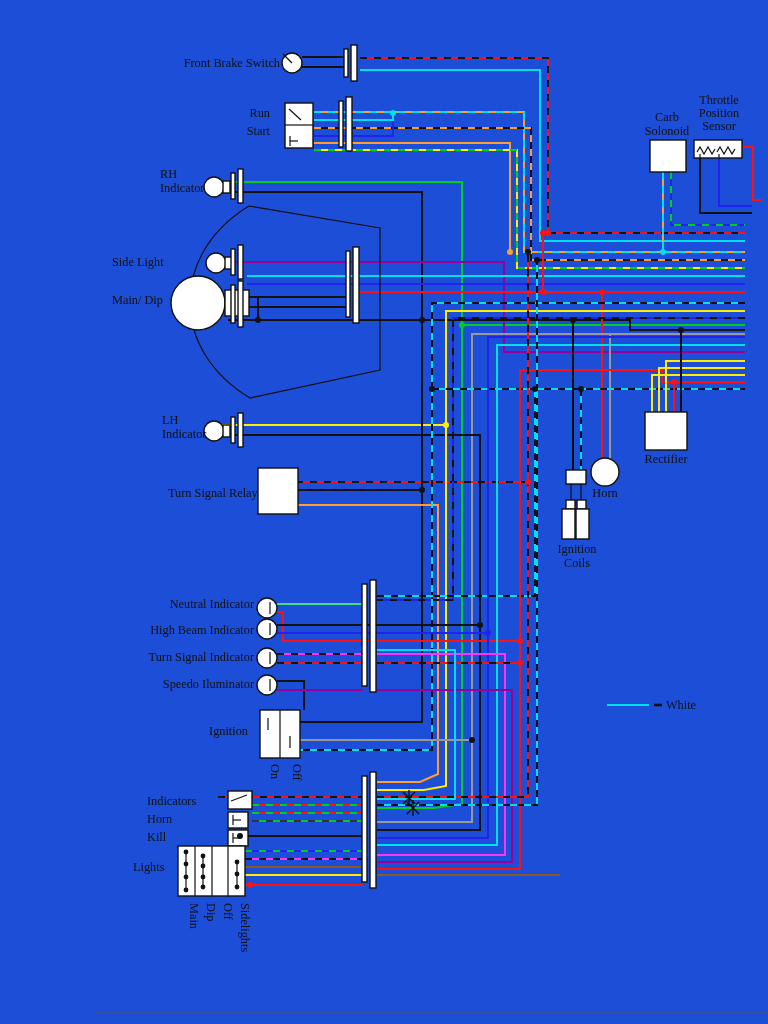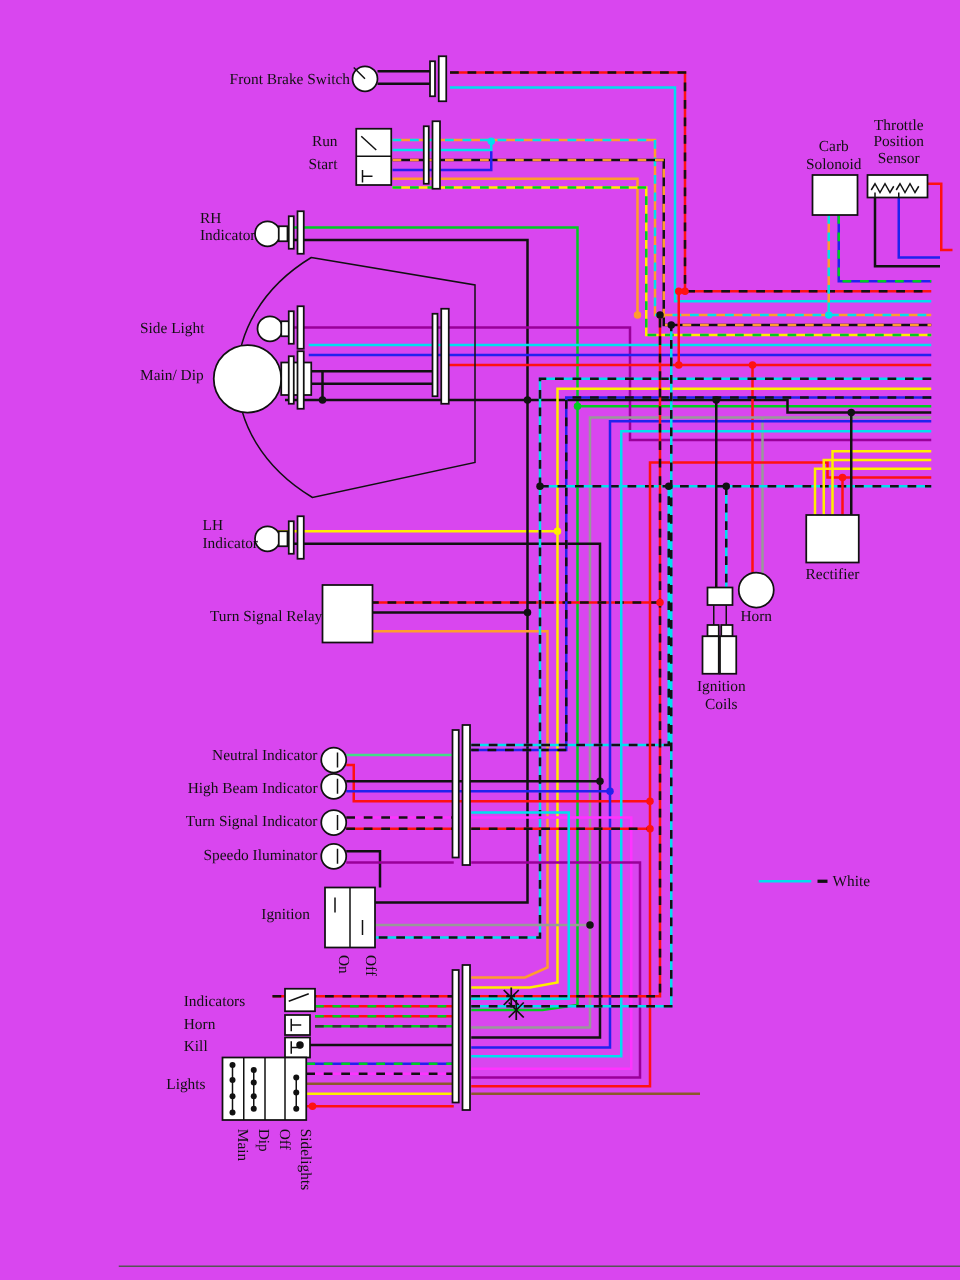--- a/index.html
+++ b/index.html
@@ -1,16 +1,16 @@
 <!DOCTYPE html>
 <html><head>
 <meta charset="utf-8">
 <style>
   html,body{margin:0;padding:0;background:#ffffff;}
-  .page{width:768px;height:1024px;position:relative;background:#d946ef;overflow:hidden;}
+  .page{width:768px;height:1024px;position:relative;background:#1d4ed8;overflow:hidden;}
   svg{display:block;}
   text{font-family:"Liberation Serif","DejaVu Serif",serif;font-size:12.3px;fill:#111;}
   .shape{fill:#ffffff;stroke:#111;stroke-width:1.4;}
   .thin{fill:none;stroke:#111;stroke-width:1.2;}
 </style>
 </head>
 <body>
 
 <div class="page">
 <svg width="768" height="1024" viewBox="0 0 768 1024">

